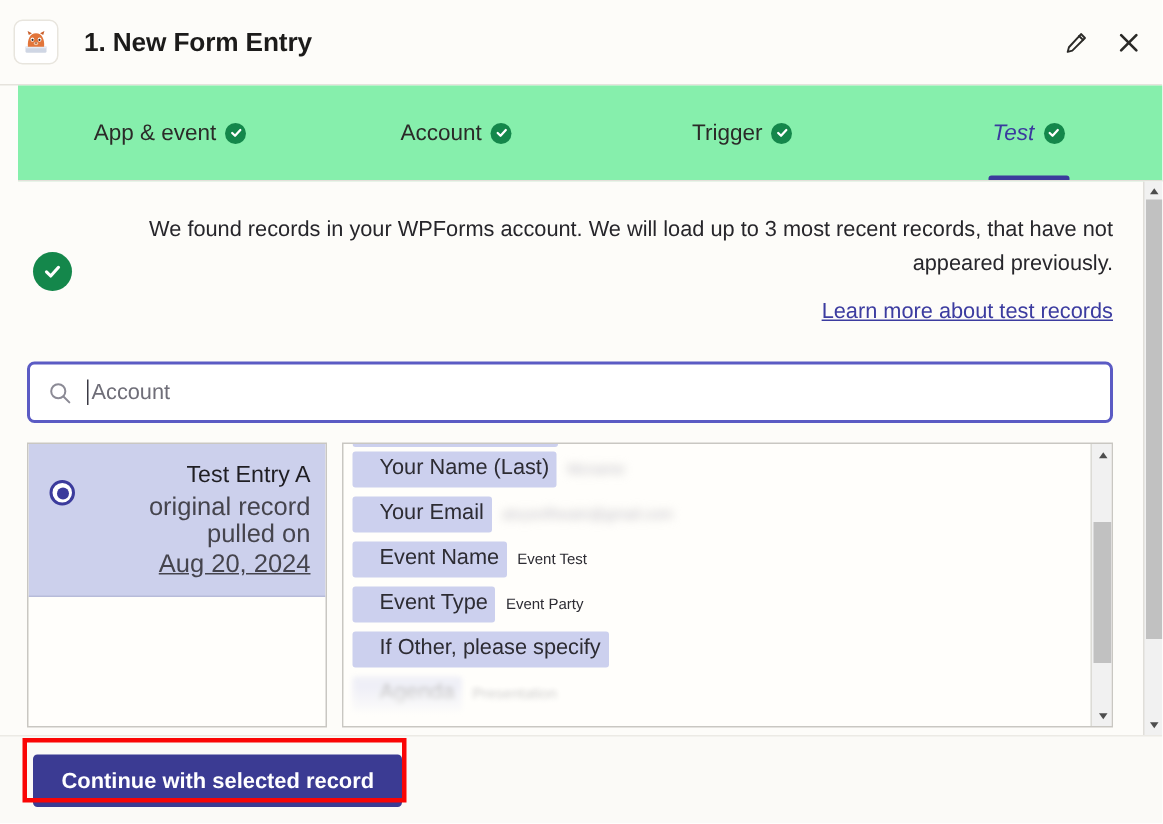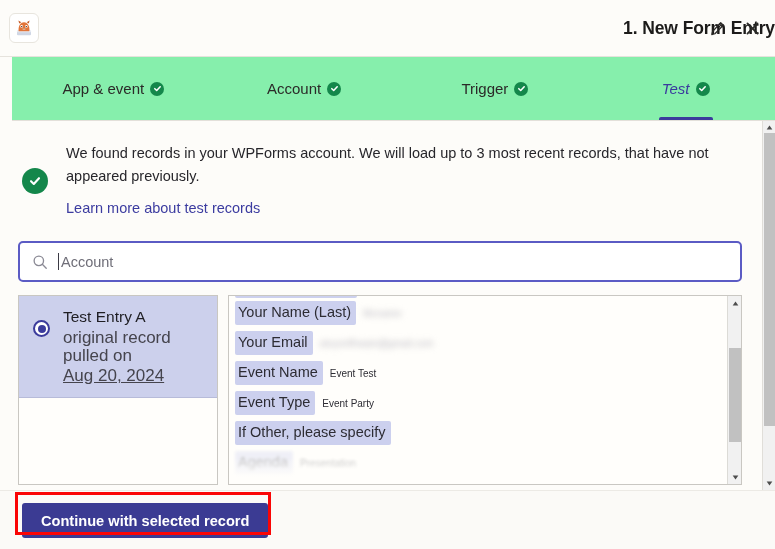--- a/index.html
+++ b/index.html
@@ -17,21 +17,21 @@
     background: #fdfcf9;
     overflow: hidden;
   }
 
   
   .header {
     position: absolute; left: 0; top: 0;
     width: 775px; height: 57px;
     background: #fdfcf9;
     border-bottom: 1px solid #e6e3dd;
-    display: flex; align-items: center; justify-content: space-between;
+    display: flex; align-items: center;
   }
   .app-logo {
     width: 30px; height: 30px;
     margin-left: 9px;
     border: 1px solid #e8e5de;
     border-radius: 6px;
     background: #ffffff;
     display: flex; align-items: center; justify-content: center;
     overflow: hidden;
     flex: none;
@@ -106,20 +106,21 @@
     left: 0; top: 121px;
     width: 775px; height: 369px;
     background: #fdfcf9;
     overflow: hidden;
   }
   .body-inner {
     position: absolute;
     left: 0; top: 0;
     width: 760px;
     padding: 0;
+    text-align: right;
   }
 
   
   .notice {
     display: flex;
     align-items: flex-start;
     padding: 18px 18px 0 18px;
   }
   .notice-icon {
     width: 26px; height: 26px;
@@ -138,20 +139,21 @@
     font-size: 14.5px;
     line-height: 23px;
     color: #27262b;
     max-width: 690px;
   }
   .notice-link {
     display: inline-block;
     margin-top: 12px;
     font-size: 14.5px;
     color: #3c3ca0;
+    text-decoration: underline;
     cursor: pointer;
   }
 
   
   .search-wrap {
     margin: 24px 18px 0 18px;
     height: 41px;
     border: 2px solid #5b5bc4;
     border-radius: 5px;
     background: #ffffff;
@@ -244,21 +246,21 @@
     display: flex;
     align-items: center;
     height: 30px;
     gap: 7px;
   }
   .dlabel {
     background: #ccd0ee;
     color: #2d2c33;
     font-size: 14.5px;
     line-height: 21px;
-    padding: 1px 5px 2px 3px;
+    padding: 1px 5px 2px 18px;
     border-radius: 2px;
     white-space: nowrap;
   }
   .dvalue {
     font-size: 10px;
     color: #2d2c33;
     white-space: nowrap;
   }
   .dvalue.redacted {
     color: #bdbcc3;

